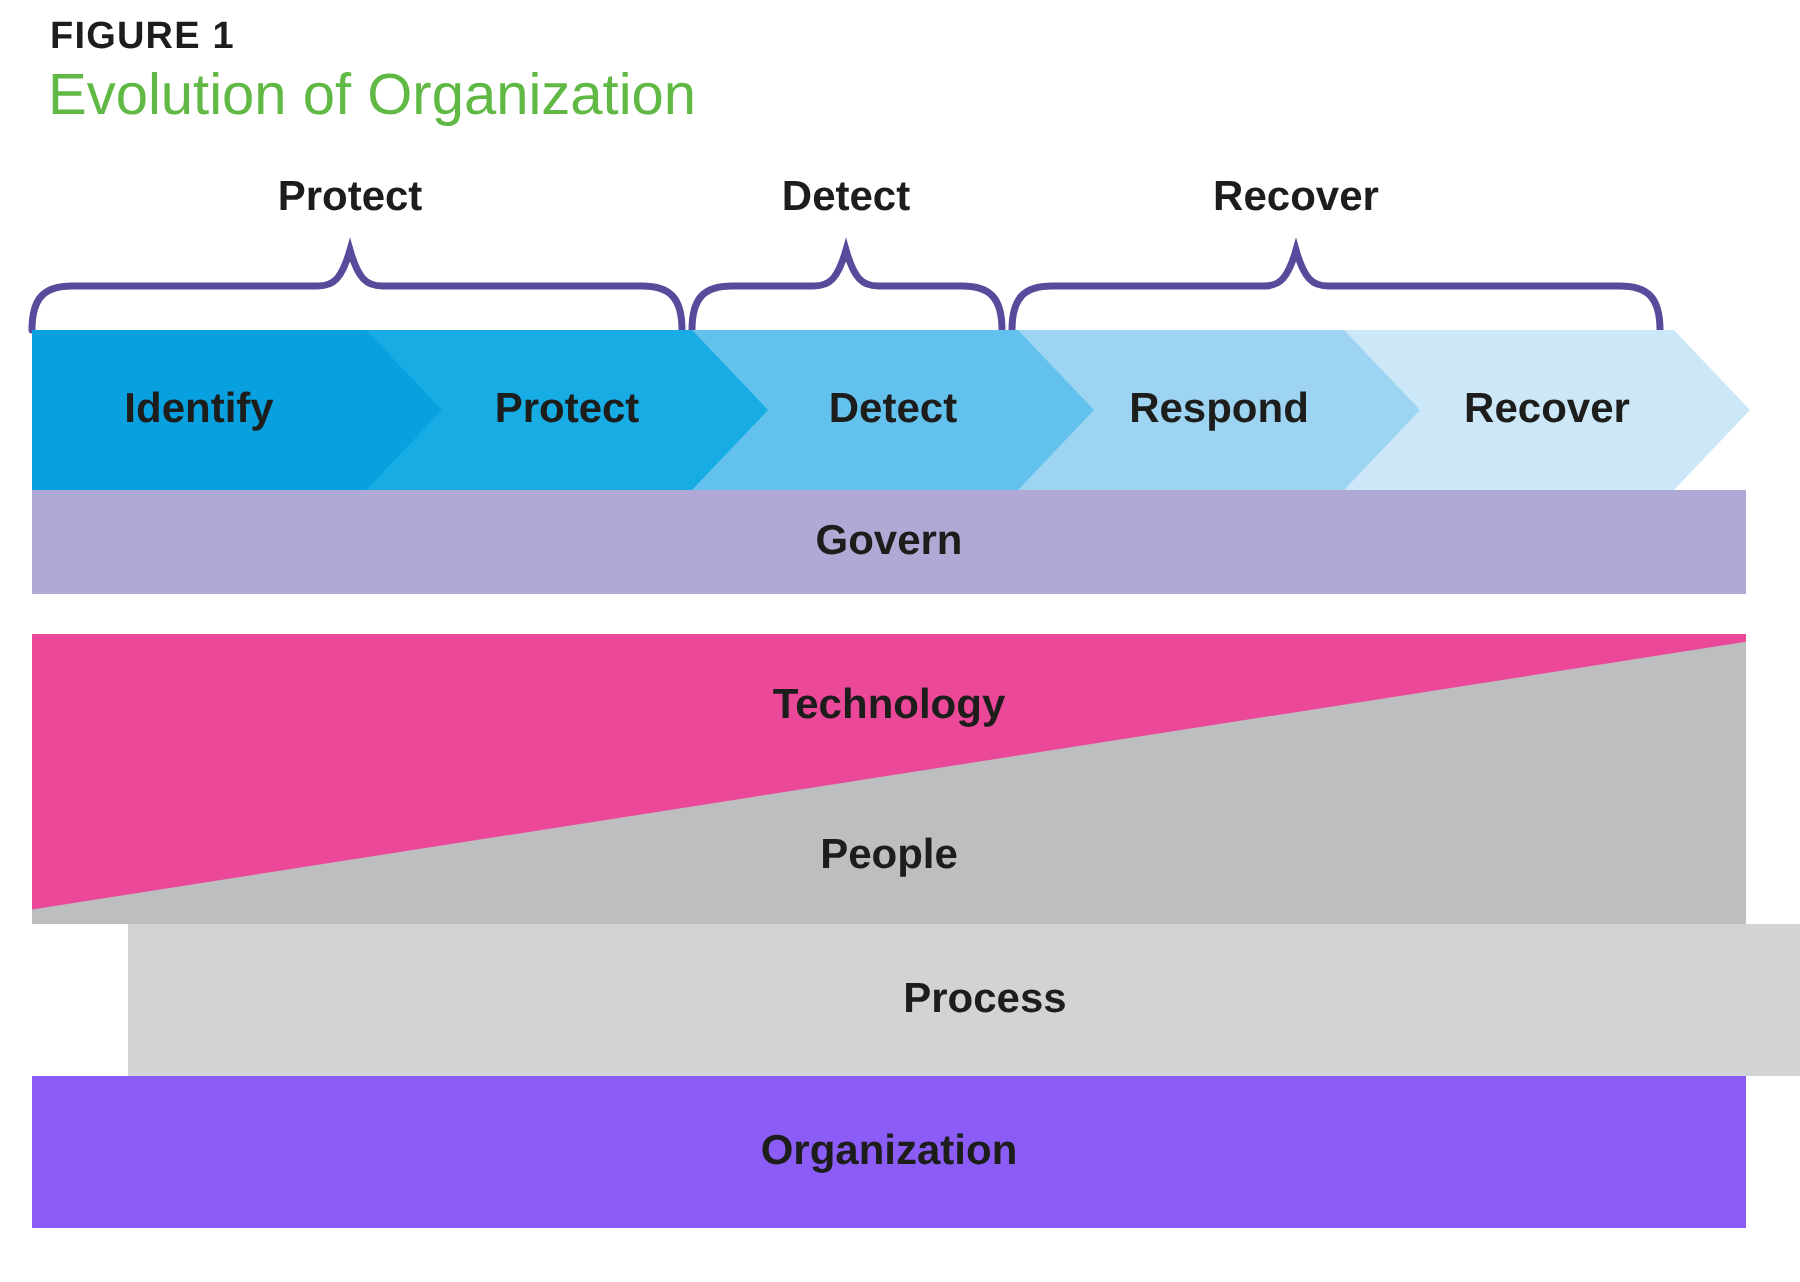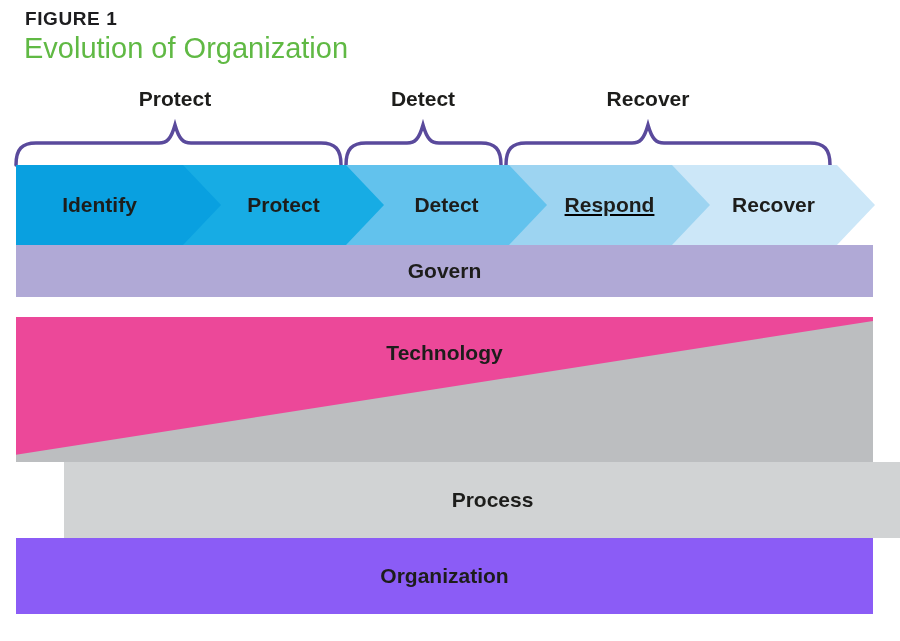--- a/index.html
+++ b/index.html
@@ -140,37 +140,40 @@
   <div class="chevron-row">
     <div class="chevron chev-0" style="background: rgb(9, 160, 224);">
       <span class="chevron-text">Identify</span>
     </div>
     <div class="chevron chev-1 notched" style="background: rgb(23, 172, 228);">
       <span class="chevron-text">Protect</span>
     </div>
     <div class="chevron chev-2 notched" style="background: rgb(98, 194, 237);">
       <span class="chevron-text">Detect</span>
     </div>
-    <div class="chevron chev-3 notched" style="background: rgb(157, 212, 241); text-decoration: underline;">
+    <div class="chevron chev-3 notched" style="background: rgb(157, 212, 241);">
       <span class="chevron-text">Respond</span>
     </div>
     <div class="chevron chev-4 notched" style="background: rgb(204, 231, 248);">
       <span class="chevron-text">Recover</span>
     </div>
   </div>
 
   <div class="band band-govern" style="background: rgb(176, 169, 214);">
     <span class="band-label">Govern</span>
   </div>
 
   <div class="band band-techpeople" style="background: #ec4899;">
     <div class="people-wedge" style="background: rgb(188, 190, 192);"></div>
     <div class="tech-label-pos">
       <span class="band-label">Technology</span>
     </div>
+    <div class="people-label-pos">
+      <span class="band-label">People</span>
+    </div>
   </div>
 
   <div class="band band-process" style="background: rgb(209, 211, 212); margin-left: 48px;">
     <span class="band-label">Process</span>
   </div>
 
   <div class="band band-organization" style="background: #8b5cf6;">
     <span class="band-label">Organization</span>
   </div>
 

